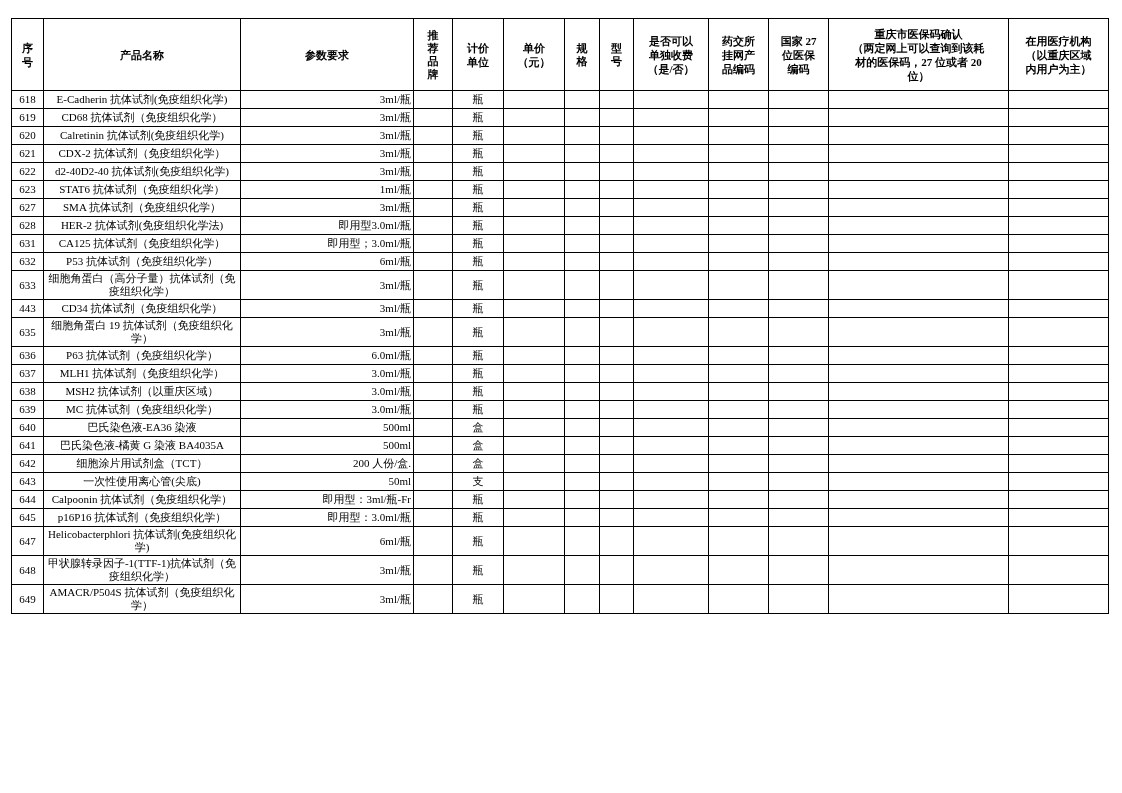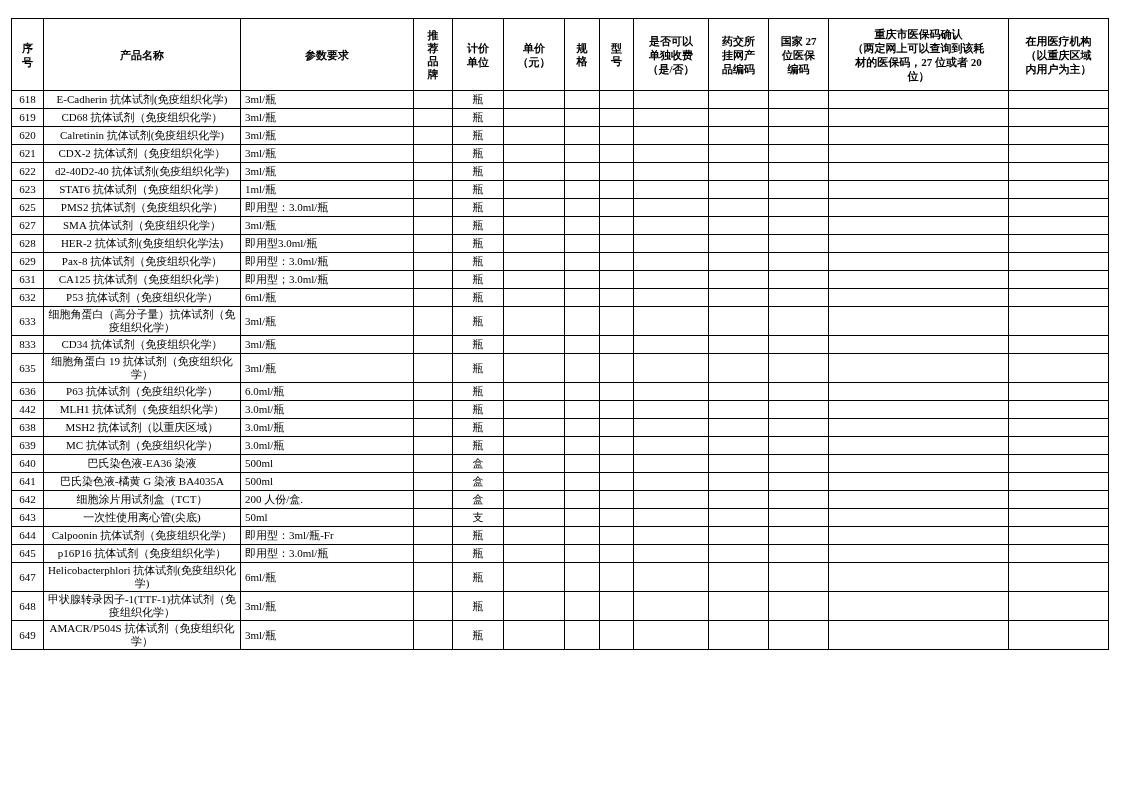--- a/index.html
+++ b/index.html
@@ -56,22 +56,22 @@
   }
   table.grid th.vertical { line-height: 13px; }
   table.grid tbody tr { height: 18px; }
   table.grid td {
     font-size: 11px;
     line-height: 13px;
     padding: 1px 2px;
     text-align: center;
   }
   table.grid td.col-spec {
-    text-align: left;
-    padding-left: 4px;
+    text-align: right;
+    padding-left: 20px;
   }
 </style>
 </head>
 <body>
 
 <div class="page">
   <table class="grid">
     <colgroup>
       <col class="c0">
         <col class="c1">
@@ -208,35 +208,20 @@
           <td class="col-price"></td>
           <td class="col-gauge"></td>
           <td class="col-model"></td>
           <td class="col-separate"></td>
           <td class="col-exchange_code"></td>
           <td class="col-national_code"></td>
           <td class="col-cq_code"></td>
           <td class="col-institution"></td>
         </tr>
         <tr>
-          <td class="col-no">625</td>
-          <td class="col-name">PMS2 抗体试剂（免疫组织化学）</td>
-          <td class="col-spec">即用型：3.0ml/瓶</td>
-          <td class="col-brand"></td>
-          <td class="col-unit">瓶</td>
-          <td class="col-price"></td>
-          <td class="col-gauge"></td>
-          <td class="col-model"></td>
-          <td class="col-separate"></td>
-          <td class="col-exchange_code"></td>
-          <td class="col-national_code"></td>
-          <td class="col-cq_code"></td>
-          <td class="col-institution"></td>
-        </tr>
-        <tr>
           <td class="col-no">627</td>
           <td class="col-name">SMA 抗体试剂（免疫组织化学）</td>
           <td class="col-spec">3ml/瓶</td>
           <td class="col-brand"></td>
           <td class="col-unit">瓶</td>
           <td class="col-price"></td>
           <td class="col-gauge"></td>
           <td class="col-model"></td>
           <td class="col-separate"></td>
           <td class="col-exchange_code"></td>
@@ -253,35 +238,20 @@
           <td class="col-price"></td>
           <td class="col-gauge"></td>
           <td class="col-model"></td>
           <td class="col-separate"></td>
           <td class="col-exchange_code"></td>
           <td class="col-national_code"></td>
           <td class="col-cq_code"></td>
           <td class="col-institution"></td>
         </tr>
         <tr>
-          <td class="col-no">629</td>
-          <td class="col-name">Pax-8 抗体试剂（免疫组织化学）</td>
-          <td class="col-spec">即用型：3.0ml/瓶</td>
-          <td class="col-brand"></td>
-          <td class="col-unit">瓶</td>
-          <td class="col-price"></td>
-          <td class="col-gauge"></td>
-          <td class="col-model"></td>
-          <td class="col-separate"></td>
-          <td class="col-exchange_code"></td>
-          <td class="col-national_code"></td>
-          <td class="col-cq_code"></td>
-          <td class="col-institution"></td>
-        </tr>
-        <tr>
           <td class="col-no">631</td>
           <td class="col-name">CA125 抗体试剂（免疫组织化学）</td>
           <td class="col-spec">即用型；3.0ml/瓶</td>
           <td class="col-brand"></td>
           <td class="col-unit">瓶</td>
           <td class="col-price"></td>
           <td class="col-gauge"></td>
           <td class="col-model"></td>
           <td class="col-separate"></td>
           <td class="col-exchange_code"></td>
@@ -313,21 +283,21 @@
           <td class="col-price"></td>
           <td class="col-gauge"></td>
           <td class="col-model"></td>
           <td class="col-separate"></td>
           <td class="col-exchange_code"></td>
           <td class="col-national_code"></td>
           <td class="col-cq_code"></td>
           <td class="col-institution"></td>
         </tr>
         <tr>
-          <td class="col-no">833</td>
+          <td class="col-no">443</td>
           <td class="col-name">CD34 抗体试剂（免疫组织化学）</td>
           <td class="col-spec">3ml/瓶</td>
           <td class="col-brand"></td>
           <td class="col-unit">瓶</td>
           <td class="col-price"></td>
           <td class="col-gauge"></td>
           <td class="col-model"></td>
           <td class="col-separate"></td>
           <td class="col-exchange_code"></td>
           <td class="col-national_code"></td>
@@ -358,21 +328,21 @@
           <td class="col-price"></td>
           <td class="col-gauge"></td>
           <td class="col-model"></td>
           <td class="col-separate"></td>
           <td class="col-exchange_code"></td>
           <td class="col-national_code"></td>
           <td class="col-cq_code"></td>
           <td class="col-institution"></td>
         </tr>
         <tr>
-          <td class="col-no">442</td>
+          <td class="col-no">637</td>
           <td class="col-name">MLH1 抗体试剂（免疫组织化学）</td>
           <td class="col-spec">3.0ml/瓶</td>
           <td class="col-brand"></td>
           <td class="col-unit">瓶</td>
           <td class="col-price"></td>
           <td class="col-gauge"></td>
           <td class="col-model"></td>
           <td class="col-separate"></td>
           <td class="col-exchange_code"></td>
           <td class="col-national_code"></td>

